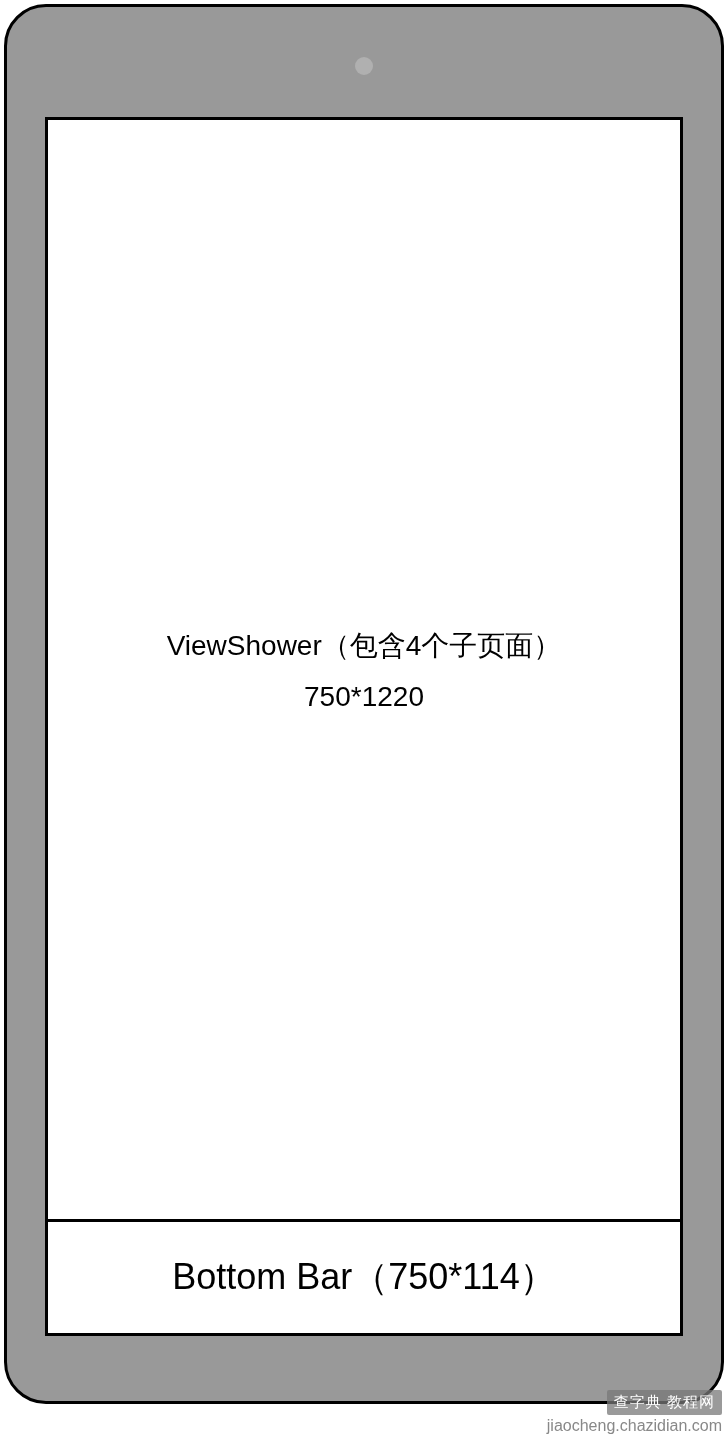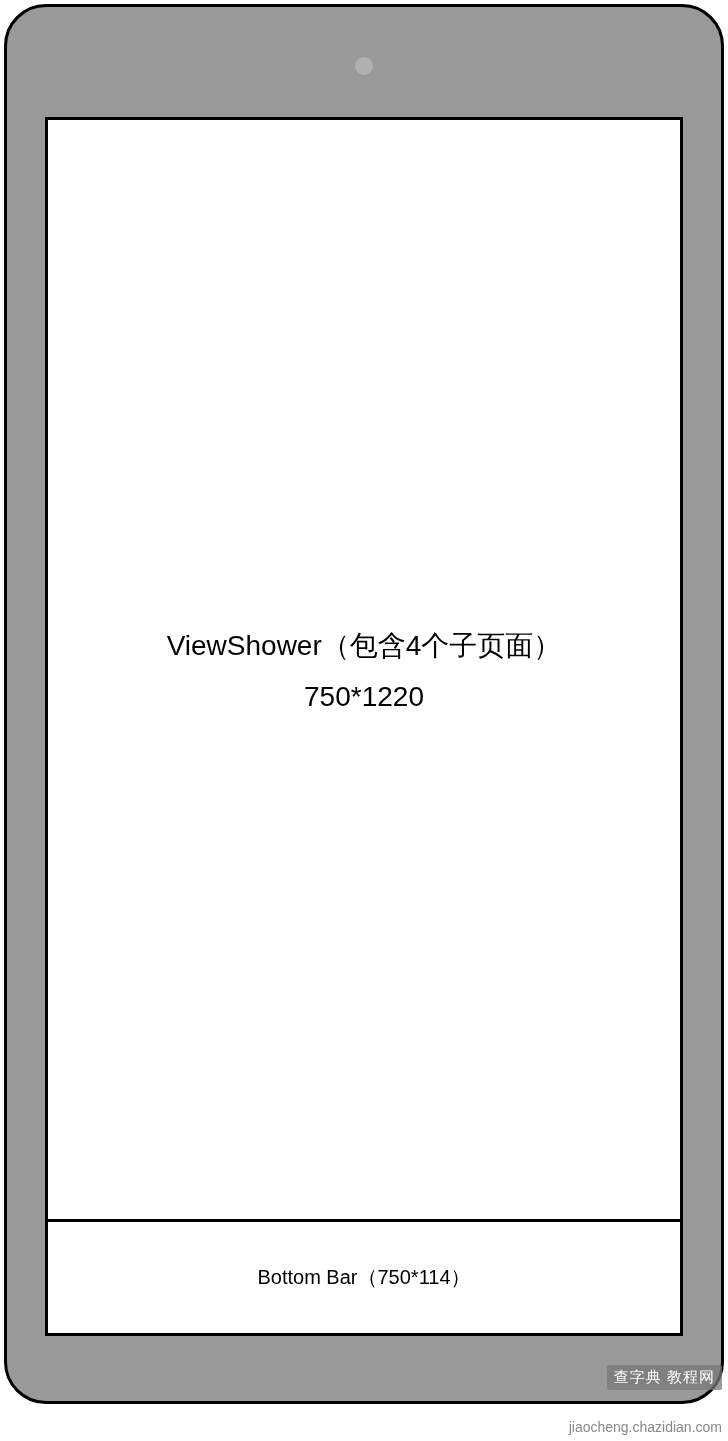--- a/index.html
+++ b/index.html
@@ -76,51 +76,50 @@
       height: 114px;
       background: #ffffff;
       border: 3px solid #000000;
       border-top: none;
       display: flex;
       align-items: center;
       justify-content: center;
     }
     
     .bottom-bar-label {
-      font-size: 20px;
+      font-size: 36px;
       color: #000000;
       text-align: left;
     }
     
     .watermark {
       position: absolute;
       bottom: 6px;
       right: 6px;
       display: flex;
       flex-direction: column;
       align-items: flex-end;
-      gap: 14px;
+      gap: 2px;
     }
     
     .watermark-main {
       background: rgba(120, 120, 120, 0.75);
       color: #ffffff;
       font-size: 15px;
       padding: 3px 7px;
       border-radius: 2px;
       letter-spacing: 1px;
       display: flex;
       align-items: center;
       gap: 4px;
     }
     
     .watermark-url {
-      font-size: 14px;
+      font-size: 16px;
       color: #888888;
-      margin-top: 15px;
     }
   </style>
 </head>
 <body>
 
 <div class="device-frame">
   <div class="camera-dot"></div>
 
   <div class="screen-area">
     <div class="view-shower">

